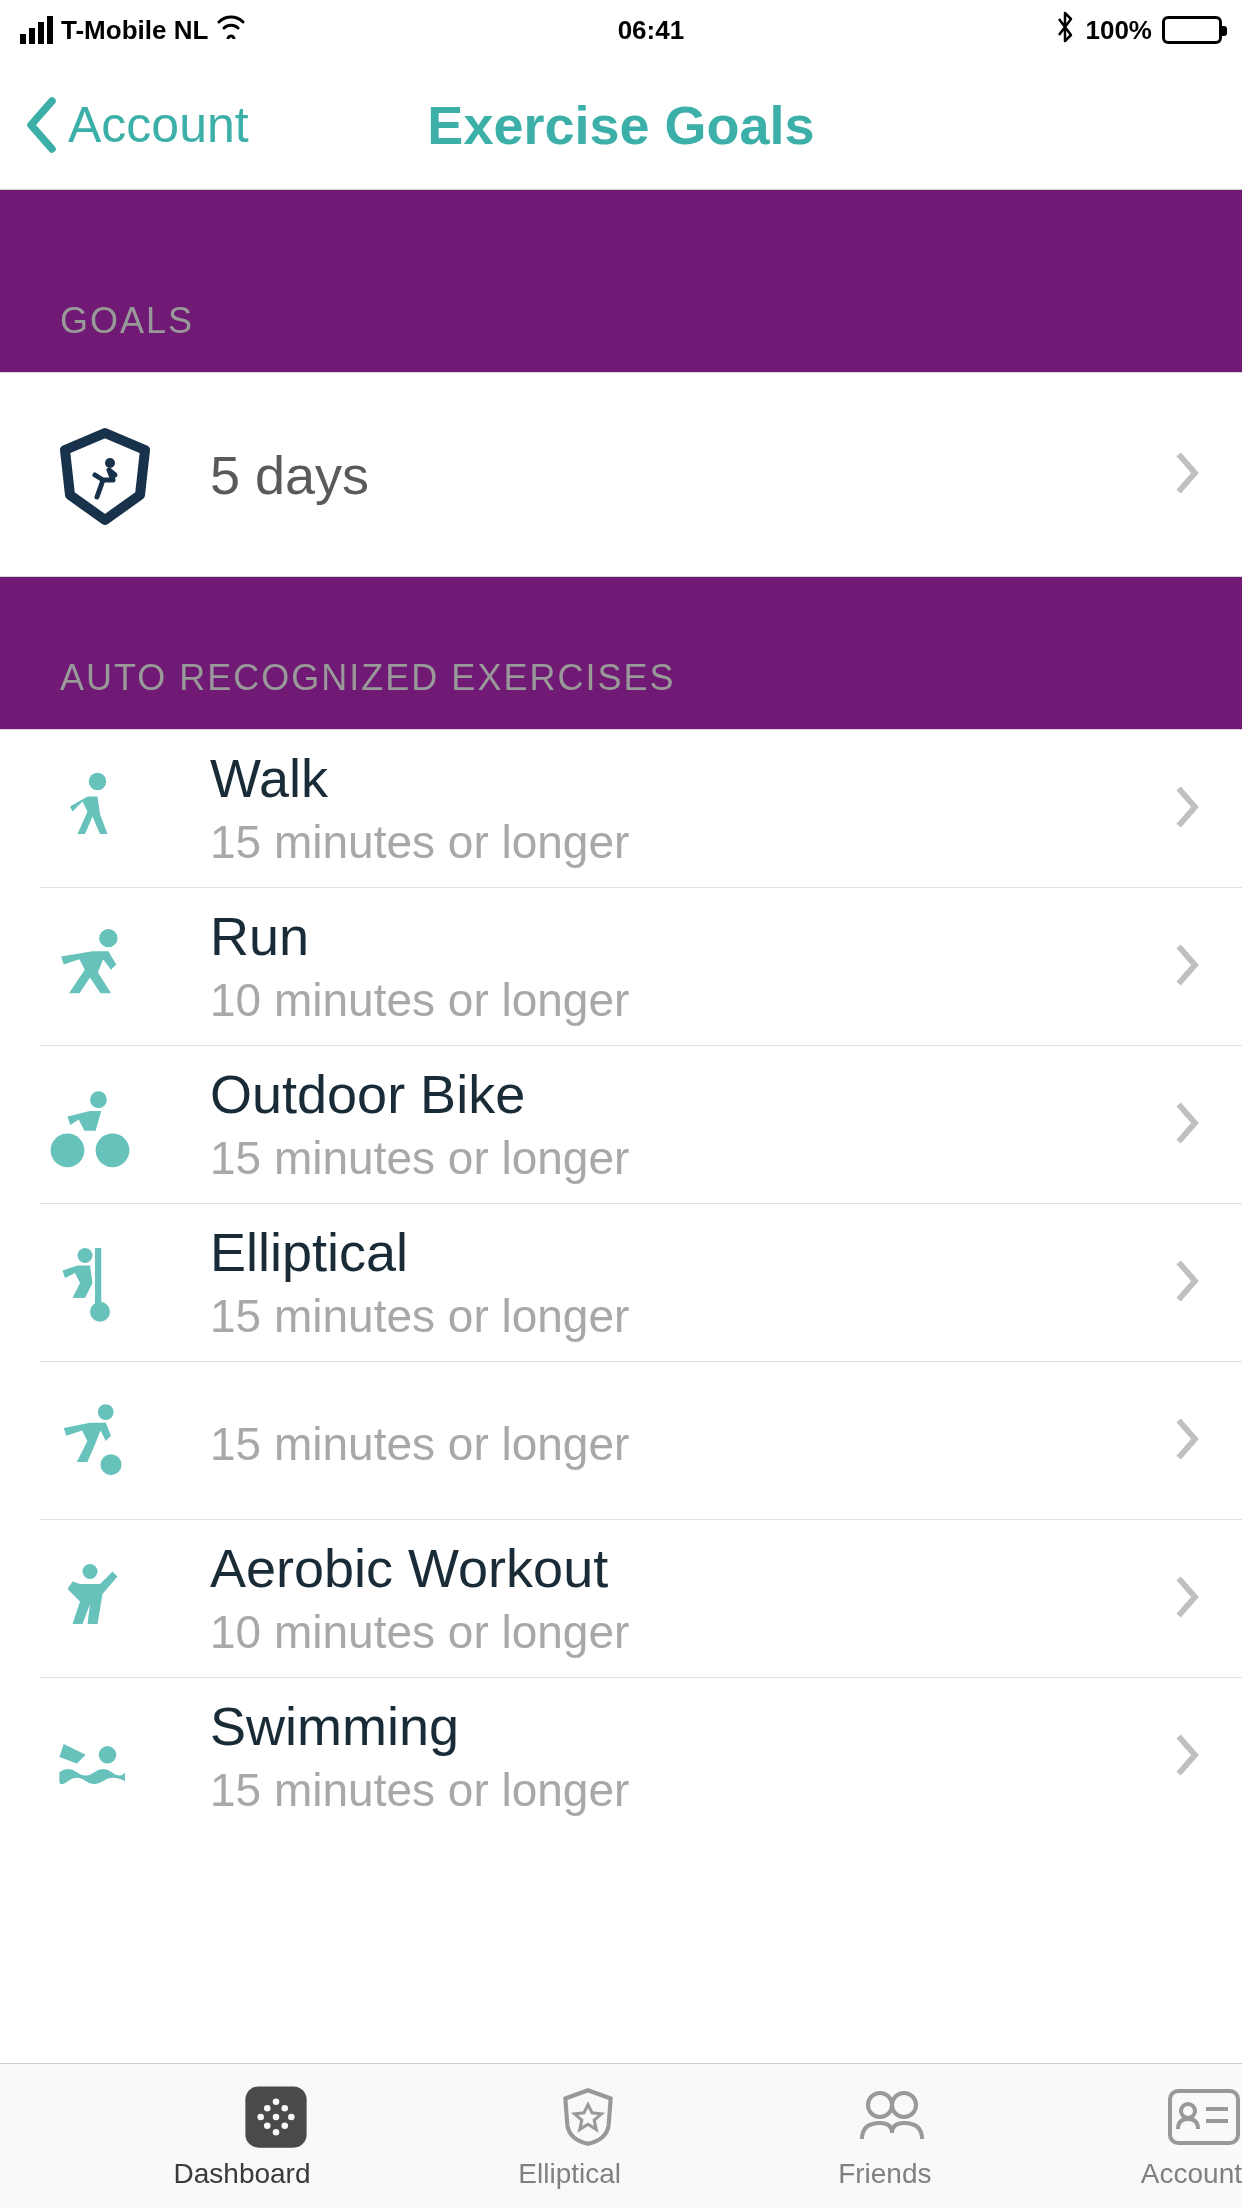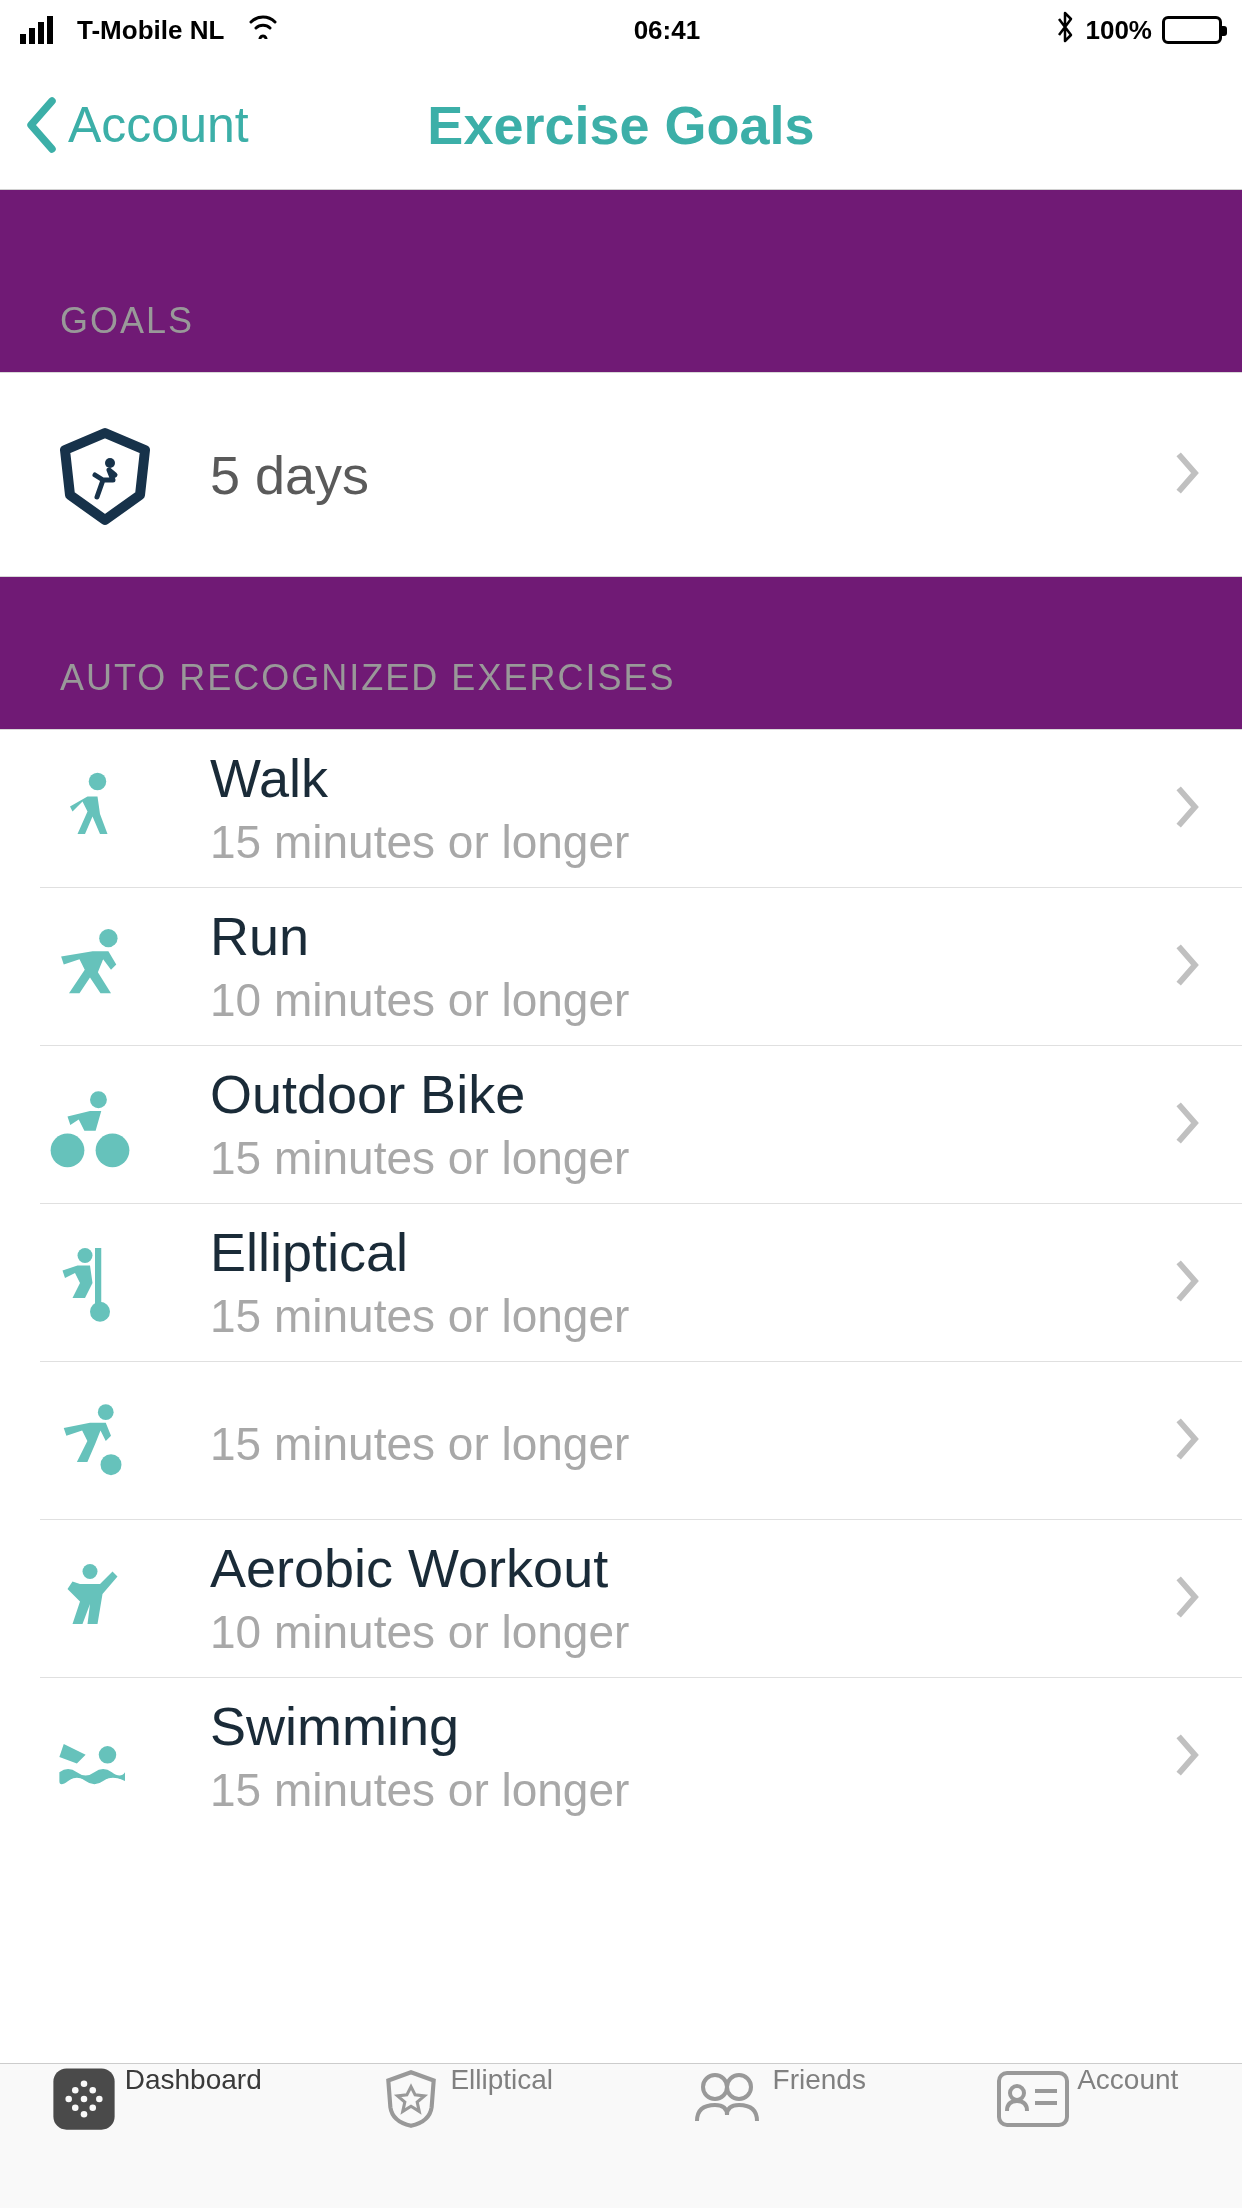--- a/index.html
+++ b/index.html
@@ -1,20 +1,20 @@
 <!DOCTYPE html>
 <html><head>
   <meta charset="utf-8">
   <style>
     * { margin: 0; padding: 0; box-sizing: border-box; }
     body { font-family: -apple-system, BlinkMacSystemFont, "Helvetica Neue", sans-serif; background: #fff; width: 1242px; height: 2208px; overflow: hidden; position: relative; }
     
     
     .status-bar { height: 60px; display: flex; align-items: center; justify-content: space-between; padding: 0 20px; font-size: 26px; font-weight: 600; }
-    .status-left { display: flex; align-items: center; gap: 24px; }
+    .status-left { display: flex; align-items: center; gap: 8px; }
     .status-right { display: flex; align-items: center; gap: 10px; }
     .signal-bars { display: inline-flex; align-items: flex-end; gap: 3px; }
     .signal-bars span { width: 6px; background: #000; display: inline-block; }
     .signal-bars span:nth-child(1){height:10px;} .signal-bars span:nth-child(2){height:16px;} .signal-bars span:nth-child(3){height:22px;} .signal-bars span:nth-child(4){height:28px;}
     .wifi-icon { font-size: 24px; }
     .battery { width: 60px; height: 28px; border: 3px solid #000; border-radius: 6px; position: relative; display:inline-block; }
     .battery::after { content:''; position:absolute; right:-8px; top:7px; width:5px; height:10px; background:#000; border-radius:0 3px 3px 0; }
     .battery-fill { background:#000; width:100%; height:100%; border-radius:2px; }
     
     
@@ -38,21 +38,21 @@
     .ex-icon svg { fill:#66c2bb; }
     .ex-text { flex: 1; }
     .ex-name { font-size: 54px; color: #1a2b38; font-weight: 400; line-height: 1.1; }
     .ex-sub { font-size: 46px; color: #a8a8a8; font-weight: 300; margin-top: 6px; }
     
     .chevron { position: absolute; right: 40px; top: 50%; transform: translateY(-50%); }
     .chevron svg { width: 28px; height: 48px; stroke: #c0c0c0; fill: none; stroke-width: 5; }
     
     
     .tab-bar { position: absolute; bottom: 0; left:0; right:0; height: 145px; background: #f9f9f9; border-top: 1px solid #ccc; display: flex; }
-    .tab { flex: 1; display:flex; flex-direction:row; align-items:flex-start; justify-content:center; gap:6px; color:#808080; font-size:28px; }
+    .tab { flex: 1; display:flex; flex-direction:column; align-items:flex-end; justify-content:center; gap:6px; color:#808080; font-size:28px; }
     .tab.active { color:#3a3a3a; }
     .tab-icon { height: 70px; display:flex; align-items:center; justify-content:center; }
     
     .ex-list { background:#fff; }
     .section-header.second { padding-top: 80px; }
   </style>
 </head>
 <body>
 
 <div class="status-bar">

